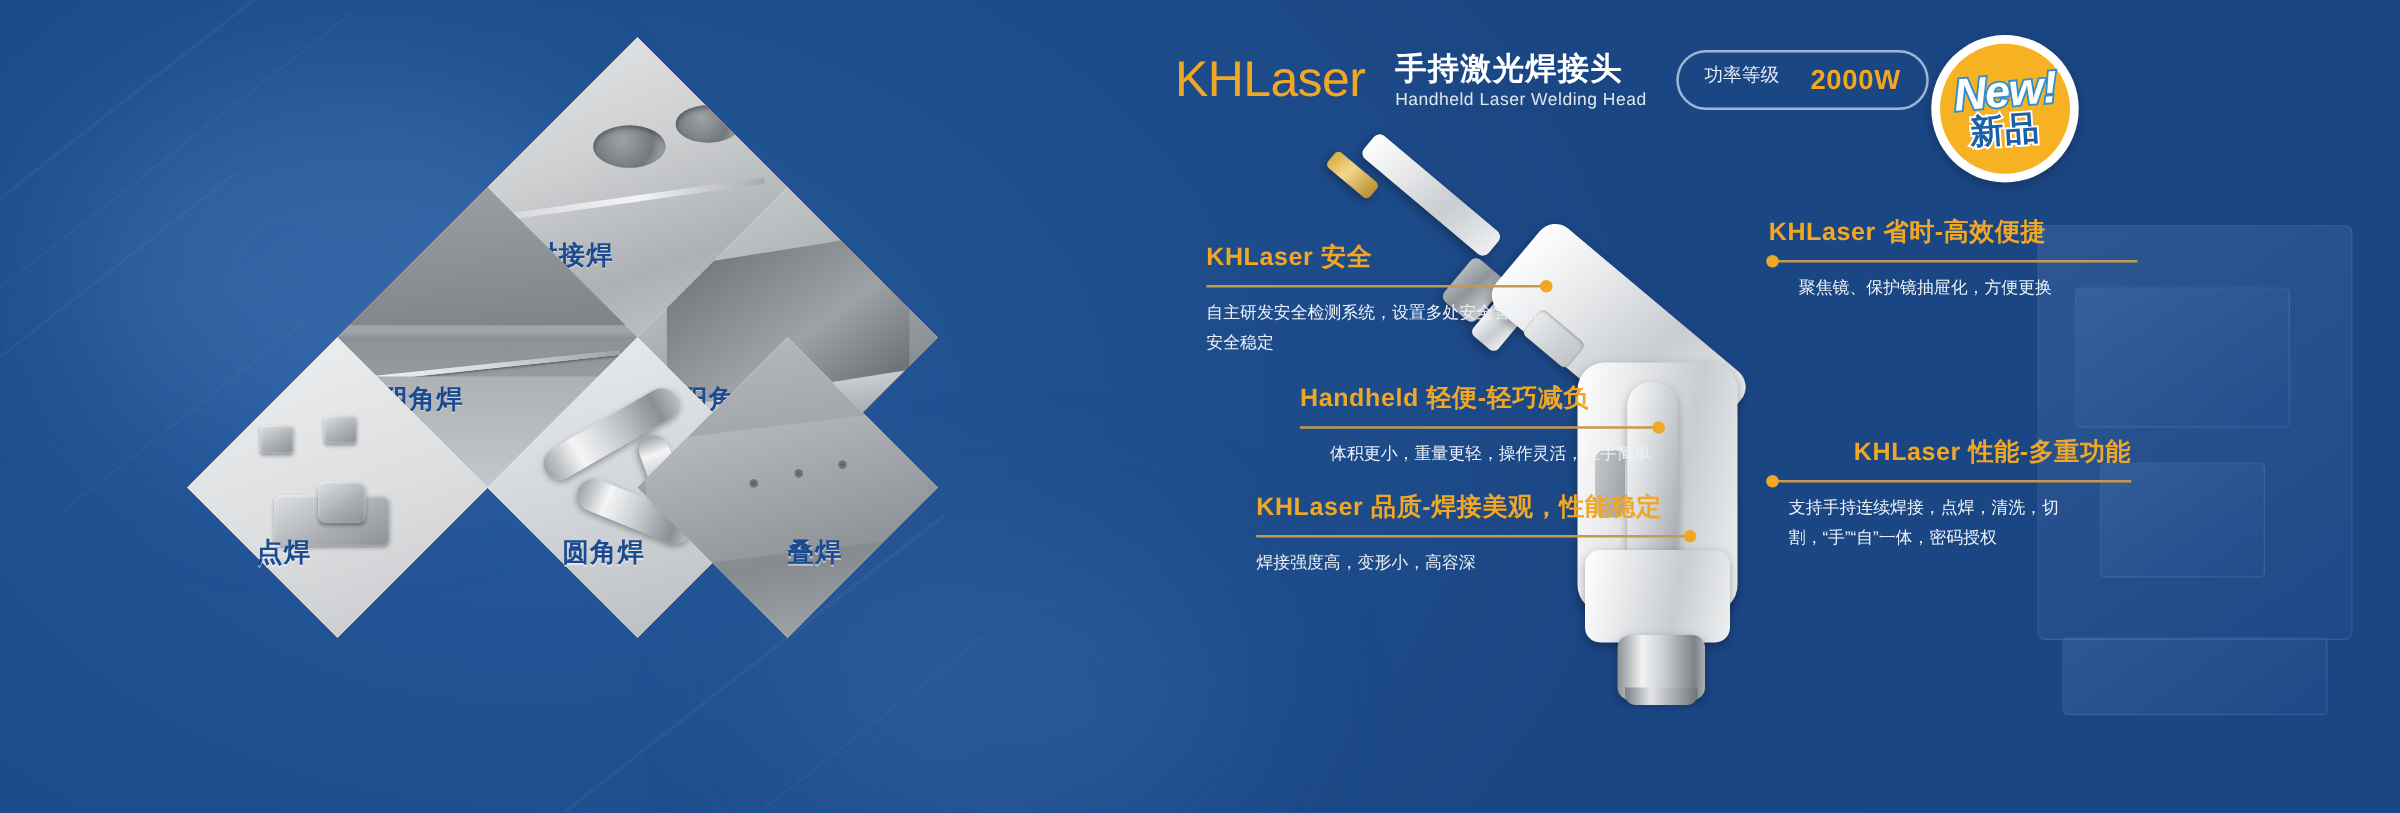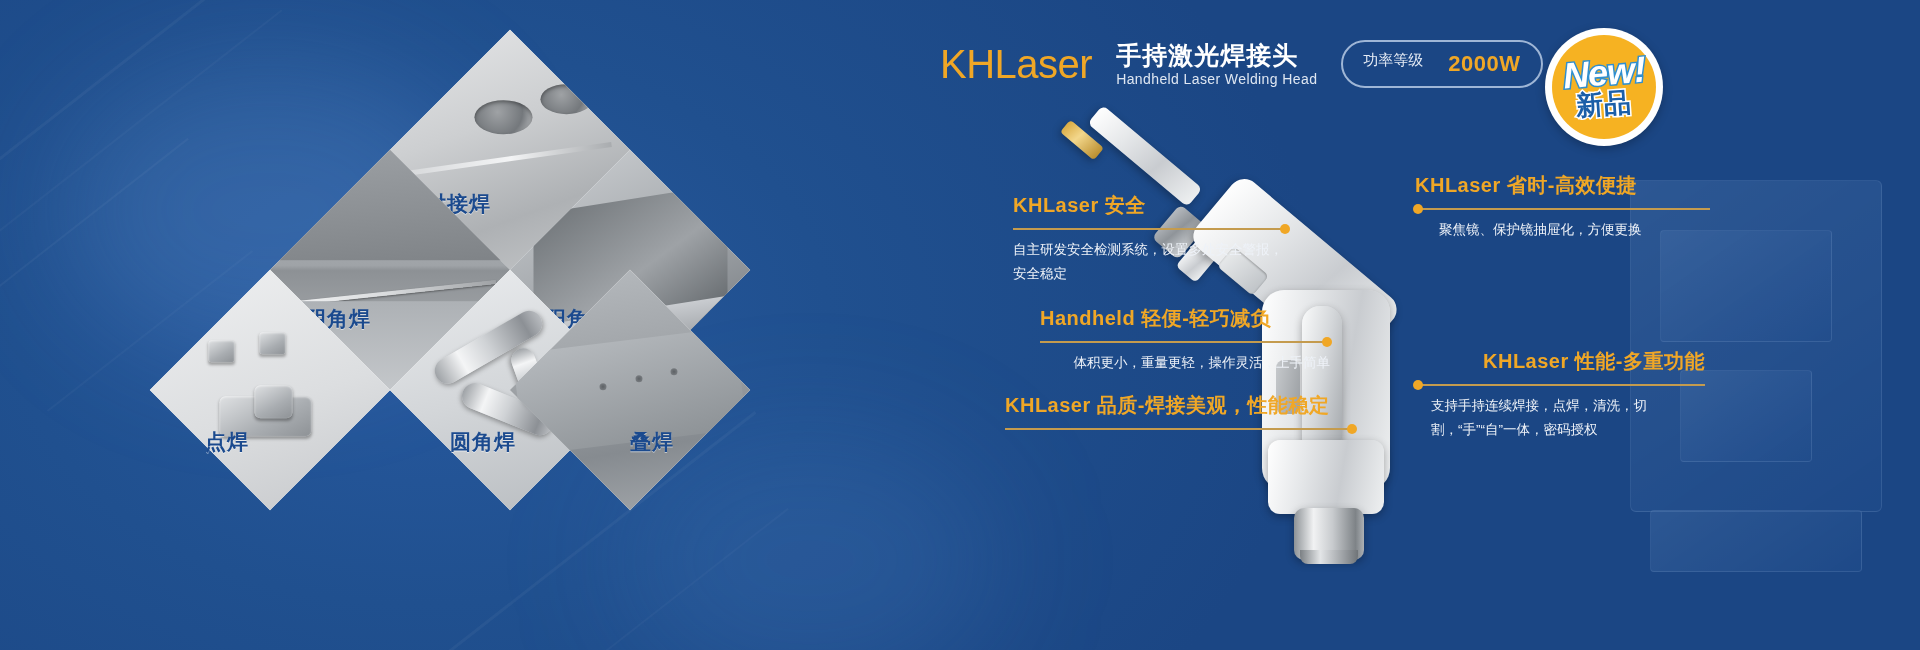--- a/index.html
+++ b/index.html
@@ -235,52 +235,53 @@
                 background:linear-gradient(90deg,#7b8084,#e3e5e7 35%,#9ca0a4 75%,#6f7478);"></div>
   </div>
 
   <div class="machine">
     <div class="mach-box" style="left:40px;top:60px;width:250px;height:330px;border-radius:6px;"></div>
     <div class="mach-box" style="left:70px;top:110px;width:170px;height:110px;border-radius:4px;"></div>
     <div class="mach-box" style="left:90px;top:250px;width:130px;height:90px;border-radius:4px;"></div>
     <div class="mach-box" style="left:60px;top:390px;width:210px;height:60px;border-radius:4px;"></div>
   </div>
 
-  <div class="callout" style="left:965px;top:192px;width:275px;margin-left:48px;">
+  <div class="callout" style="left:965px;top:192px;width:275px;">
     <div class="title">KHLaser 安全</div>
     <div class="rule right-dot">
         <span class="dot"></span>
       </div>
     <div class="desc">自主研发安全检测系统，设置多处安全警报，安全稳定</div>
   </div>
 
   <div class="callout" style="left:1415px;top:172px;width:295px;">
     <div class="title">KHLaser 省时-高效便捷</div>
     <div class="rule left-dot">
         <span class="dot"></span>
       </div>
     <div class="desc" style="padding-left:24px;">聚焦镜、保护镜抽屉化，方便更换</div>
   </div>
 
   <div class="callout" style="left:1040px;top:305px;width:290px;">
     <div class="title">Handheld 轻便-轻巧减负</div>
     <div class="rule right-dot">
         <span class="dot"></span>
       </div>
-    <div class="desc" style="padding-left:24px;text-align:right;">体积更小，重量更轻，操作灵活，上手简单</div>
+    <div class="desc" style="padding-left:24px;">体积更小，重量更轻，操作灵活，上手简单</div>
   </div>
 
   <div class="callout align-right" style="left:1415px;top:348px;width:290px;">
     <div class="title" style="text-align:right;">KHLaser 性能-多重功能</div>
     <div class="rule left-dot">
         <span class="dot"></span>
       </div>
     <div class="desc" style="padding-left:16px;text-align:left;">支持手持连续焊接，点焊，清洗，切割，“手”“自”一体，密码授权</div>
   </div>
 
   <div class="callout" style="left:1005px;top:392px;width:350px;">
     <div class="title">KHLaser 品质-焊接美观，性能稳定</div>
     <div class="rule right-dot">
         <span class="dot"></span>
       </div>
+    <div class="desc">焊接强度高，变形小，高容深</div>
   </div>
 
 </div>
 
 </body></html>

